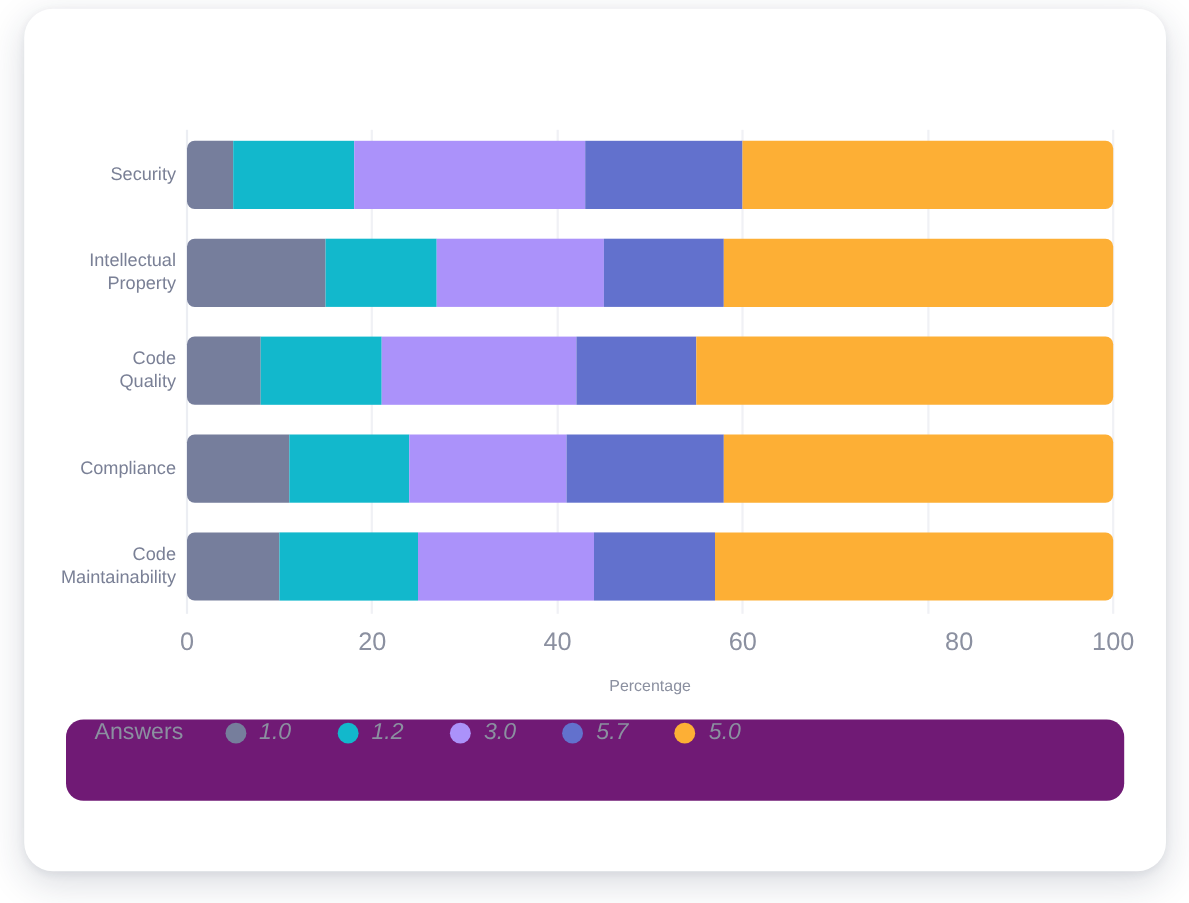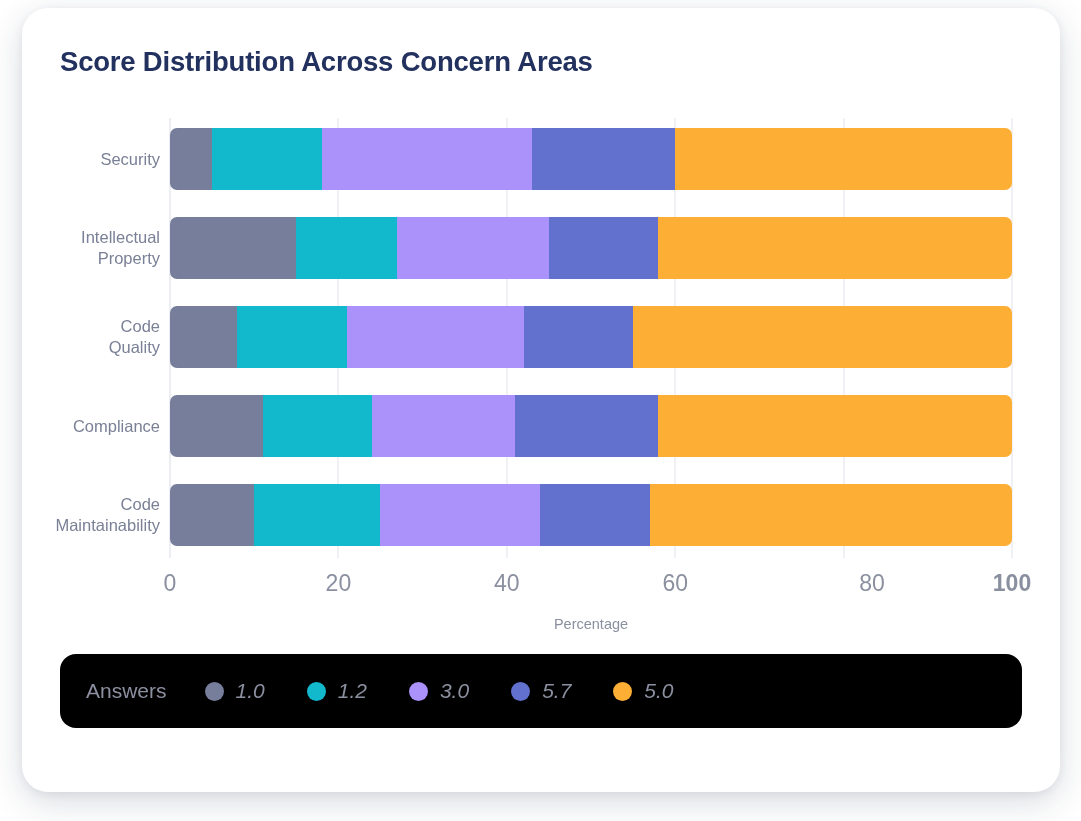--- a/index.html
+++ b/index.html
@@ -111,24 +111,24 @@
     top: 50%;
     transform: translateY(-50%);
     right: 852px;
   }
 
   
   .legend {
     position: absolute;
     left: 38px; top: 646px;
     width: 962px; height: 74px;
-    background: #000000;
+    background: #701a75;
     border-radius: 16px;
     display: flex;
-    align-items: center;
+    align-items: flex-start;
     padding-left: 26px;
   }
   .legend-title {
     font-size: 21px;
     color: #8b90a0;
     margin-right: 38px;
     white-space: nowrap;
   }
   .legend-item {
     display: flex;
@@ -145,37 +145,36 @@
     color: #8b90a0;
     white-space: nowrap;
   }
 </style>
 </head>
 <body>
 
 <div class="page">
   <div class="card">
 
-    <div class="card-title">Score Distribution Across Concern Areas</div>
 
     <div class="chart">
       <div class="plot" id="plot">
 
       <div class="axis-zero" style="left: -1px;"></div>
           <div class="gridline" style="left: 167.4px;"></div>
           <div class="gridline" style="left: 335.8px;"></div>
           <div class="gridline" style="left: 504.2px;"></div>
           <div class="gridline" style="left: 672.6px;"></div>
           <div class="gridline" style="left: 841px;"></div>
           <div class="tick-label" style="left: 0px;">0</div>
           <div class="tick-label" style="left: 168.4px;">20</div>
           <div class="tick-label" style="left: 336.8px;">40</div>
           <div class="tick-label" style="left: 505.2px;">60</div>
           <div class="tick-label" style="left: 702px;">80</div>
-          <div class="tick-label" style="left: 842px; font-weight: bold;">100</div>
+          <div class="tick-label" style="left: 842px;">100</div>
           <div class="cat-wrap" style="top: 99px;">
             <div class="cat-label">Intellectual
 Property</div>
             <div class="row" style="top: 0px;">
               <div class="seg" style="width: 126.3px; background: rgb(118, 126, 156);"></div>
               <div class="seg" style="width: 101.04px; background: rgb(18, 184, 204);"></div>
               <div class="seg" style="width: 151.56px; background: rgb(171, 146, 250);"></div>
               <div class="seg" style="width: 109.46px; background: rgb(98, 113, 205);"></div>
               <div class="seg" style="width: 353.64px; background: rgb(253, 175, 53);"></div>
             </div>

